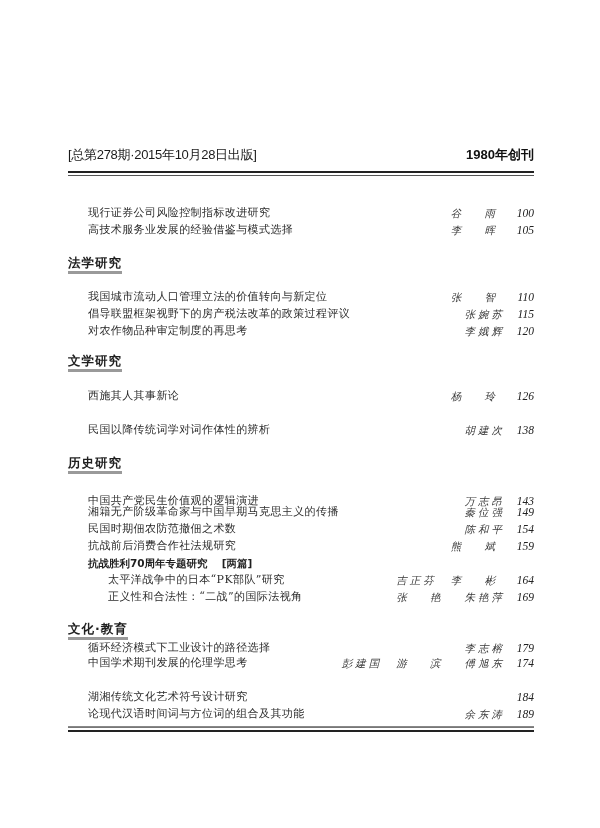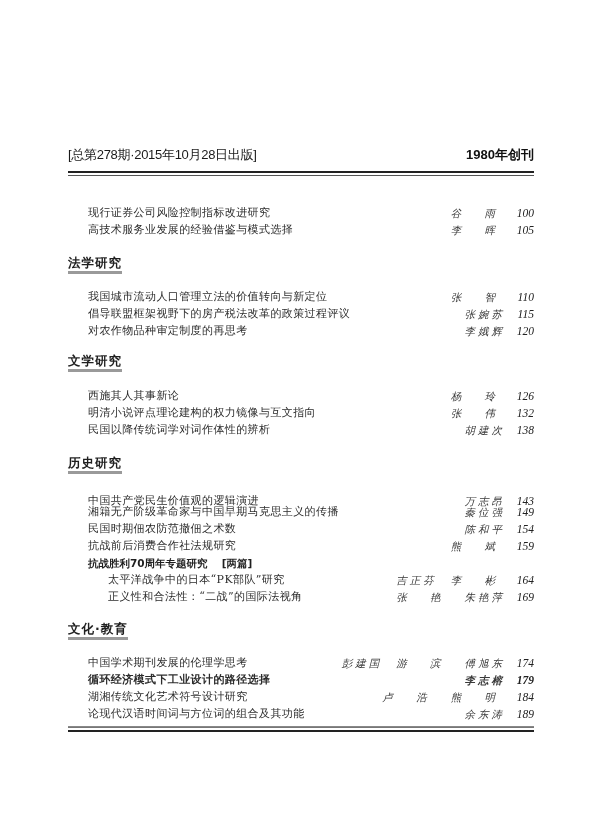--- a/index.html
+++ b/index.html
@@ -197,27 +197,20 @@
     <span class="label">文学研究</span>
     <span class="bar"></span>
   </div>
   <div class="row indent1" style="top:388px;">
     <span class="title">西施其人其事新论</span>
     <span class="authors">
       <span class="w2">杨 玲</span>
     </span>
     <span class="page-num">126</span>
   </div>
-  <div class="row indent1" style="top:405px;">
-    <span class="title">明清小说评点理论建构的权力镜像与互文指向</span>
-    <span class="authors">
-      <span class="w2">张 伟</span>
-    </span>
-    <span class="page-num">132</span>
-  </div>
   <div class="row indent1" style="top:422px;">
     <span class="title">民国以降传统词学对词作体性的辨析</span>
     <span class="authors">
       <span>胡建次</span>
     </span>
     <span class="page-num">138</span>
   </div>
 
   <div class="section-heading" style="top:456px;">
     <span class="label">历史研究</span>
@@ -278,33 +271,29 @@
   </div>
   <div class="row indent1" style="top:655px;">
     <span class="title">中国学术期刊发展的伦理学思考</span>
     <span class="authors">
       <span>彭建国</span>
       <span class="w2">游 滨</span>
       <span>傅旭东</span>
     </span>
     <span class="page-num">174</span>
   </div>
-  <div class="row indent1" style="top:672px;font-weight:bold;">
+  <div class="row indent1" style="top:640px;">
     <span class="title">循环经济模式下工业设计的路径选择</span>
     <span class="authors">
       <span>李志榕</span>
     </span>
     <span class="page-num">179</span>
   </div>
   <div class="row indent1" style="top:689px;">
     <span class="title">湖湘传统文化艺术符号设计研究</span>
-    <span class="authors">
-      <span class="w2">卢 浩</span>
-      <span class="w2">熊 明</span>
-    </span>
     <span class="page-num">184</span>
   </div>
   <div class="row indent1" style="top:706px;">
     <span class="title">论现代汉语时间词与方位词的组合及其功能</span>
     <span class="authors">
       <span>余东涛</span>
     </span>
     <span class="page-num">189</span>
   </div>
 

